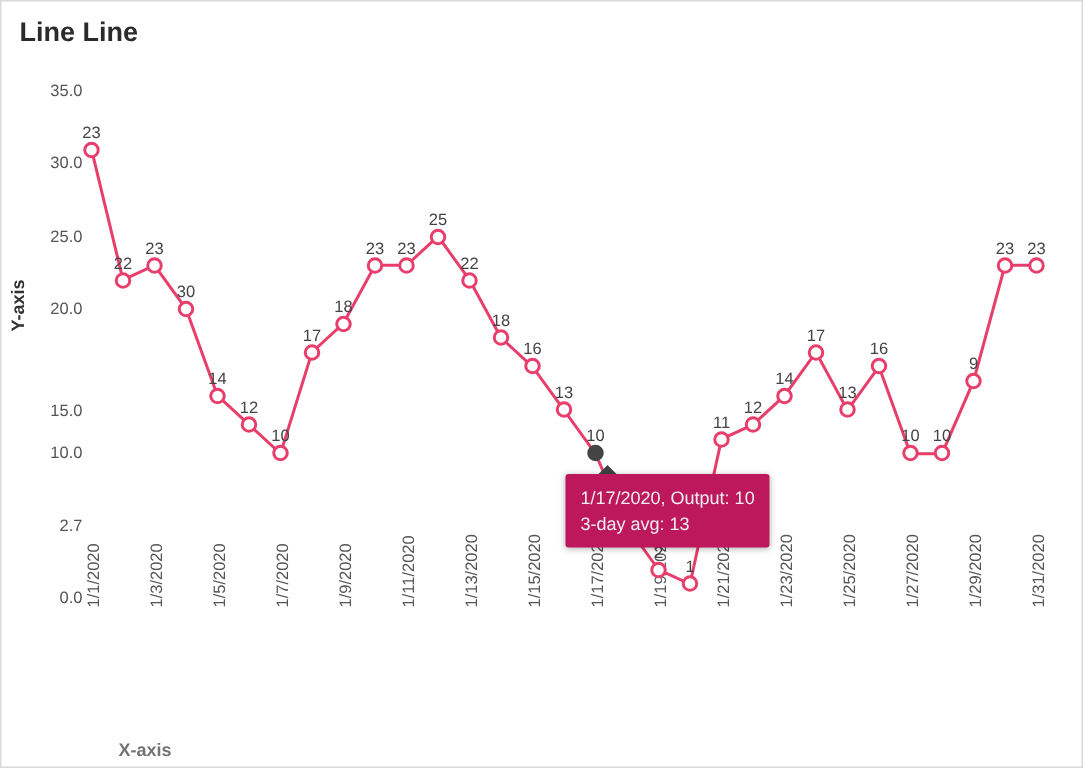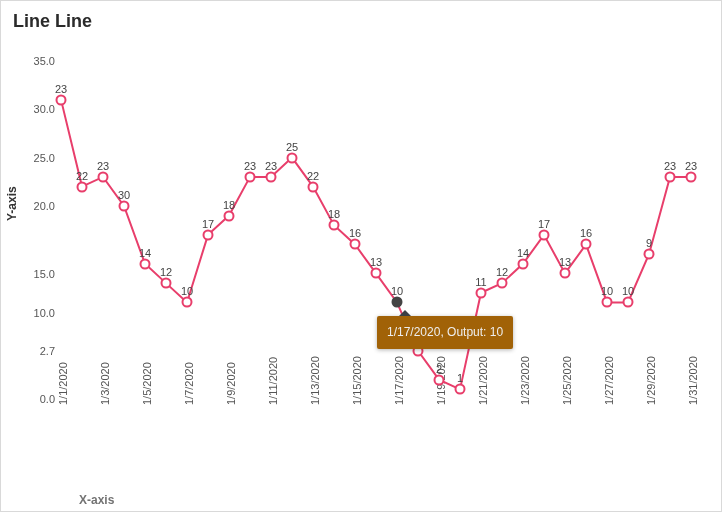--- a/index.html
+++ b/index.html
@@ -7,37 +7,37 @@
   .title{font-size:18px;font-weight:600;color:#2b2b2b;padding:10px 12px 4px}
   .plot{position:absolute;left:60px;top:60px;width:630px;height:338px}
   .yaxis-label{position:absolute;left:4px;top:220px;transform:rotate(-90deg);transform-origin:left top;font-size:12px;font-weight:600;color:#333;white-space:nowrap}
   .xaxis-label{position:absolute;left:78px;bottom:4px;font-size:12px;font-weight:600;color:#737373}
   .ytick{position:absolute;right:100%;margin-right:6px;font-size:11px;color:#555;transform:translateY(-50%);white-space:nowrap}
   .xtick{position:absolute;top:100%;font-size:11px;color:#555;transform-origin:top left;transform:translate(-4px,6px) rotate(-90deg);white-space:nowrap}
   .pt{position:absolute;width:7px;height:7px;border:2px solid #e83e6b;background:#fff;border-radius:50%;transform:translate(-50%,-50%);z-index:2}
   .pt.hl{border-color:#444;background:#444}
   .dl{position:absolute;font-size:11px;color:#444;transform:translate(-50%,-140%);z-index:3;white-space:nowrap}
   svg.line{position:absolute;left:0;top:0;overflow:visible;z-index:1}
-  .tooltip{position:absolute;background:#a16207;color:#eee;font-size:12px;padding:8px 10px;border-radius:2px;line-height:1.35;box-shadow:0 1px 4px rgba(0,0,0,.3);z-index:5;white-space:nowrap}
+  .tooltip{position:absolute;background:#be185d;color:#eee;font-size:12px;padding:8px 10px;border-radius:2px;line-height:1.35;box-shadow:0 1px 4px rgba(0,0,0,.3);z-index:5;white-space:nowrap}
   .tooltip .arrow{position:absolute;left:22px;top:-6px;width:0;height:0;border-left:6px solid transparent;border-right:6px solid transparent;border-bottom:6px solid #3a3f44}
 </style>
 </head>
 <body>
 
 <div class="card">
   <div class="title">Line Line</div>
   <div class="yaxis-label">Y-axis</div>
   <div class="xaxis-label">X-axis</div>
   <div class="plot" id="plot">
     <svg class="line" id="linesvg" width="630" height="338">
         <path d="M0 38.62857142857143 L21 125.54285714285714 L42 115.8857142857143 L63 144.85714285714286 L84 202.79999999999998 L105 222.1142857142857 L126 241.42857142857144 L147 173.82857142857142 L168 154.51428571428573 L189 115.8857142857143 L210 115.8857142857143 L230.99999999999997 96.57142857142856 L252 125.54285714285714 L273 164.17142857142858 L294 183.4857142857143 L315 212.45714285714286 L336 241.42857142857144 L357 289.7142857142857 L378 318.6857142857143 L399 328.34285714285716 L420 231.77142857142857 L441 222.1142857142857 L461.99999999999994 202.79999999999998 L483.00000000000006 173.82857142857142 L504 212.45714285714286 L525 183.4857142857143 L546 241.42857142857144 L567 241.42857142857144 L588 193.14285714285714 L609 115.8857142857143 L630 115.8857142857143" fill="none" stroke="#e83e6b" stroke-width="2"></path>
       </svg>
   <div class="ytick" style="top: 338px;">0.0</div>
       <div class="ytick" style="top: 289.714px;">2.7</div>
-      <div class="ytick" style="top: 252px; margin-left: 44px;">10.0</div>
+      <div class="ytick" style="top: 241px; margin-left: 44px;">10.0</div>
       <div class="ytick" style="top: 193.143px; margin-top: 20px;">15.0</div>
       <div class="ytick" style="top: 144.857px;">20.0</div>
       <div class="ytick" style="top: 96.5714px;">25.0</div>
       <div class="ytick" style="top: 48.2857px;">30.0</div>
       <div class="ytick" style="top: 0px;">35.0</div>
       <div class="xtick" style="left: 0px;">1/1/2020</div>
       <div class="xtick" style="left: 42px;">1/3/2020</div>
       <div class="xtick" style="left: 84px;">1/5/2020</div>
       <div class="xtick" style="left: 126px;">1/7/2020</div>
       <div class="xtick" style="left: 168px;">1/9/2020</div>
@@ -110,15 +110,16 @@
       <div class="dl" style="left: 567px; top: 241.429px;">10</div>
       <div class="pt" style="left: 588px; top: 193.143px;"></div>
       <div class="dl" style="left: 588px; top: 193.143px;">9</div>
       <div class="pt" style="left: 609px; top: 115.886px;"></div>
       <div class="dl" style="left: 609px; top: 115.886px;">23</div>
       <div class="pt" style="left: 630px; top: 115.886px;"></div>
       <div class="dl" style="left: 630px; top: 115.886px;">23</div>
       <div class="tooltip" style="left: 316px; top: 255.429px;">
         <div class="arrow"></div>
         <div>1/17/2020, Output: 10</div>
+        <div>3-day avg: 13</div>
       </div>
     </div>
 </div>
 
 </body></html>

